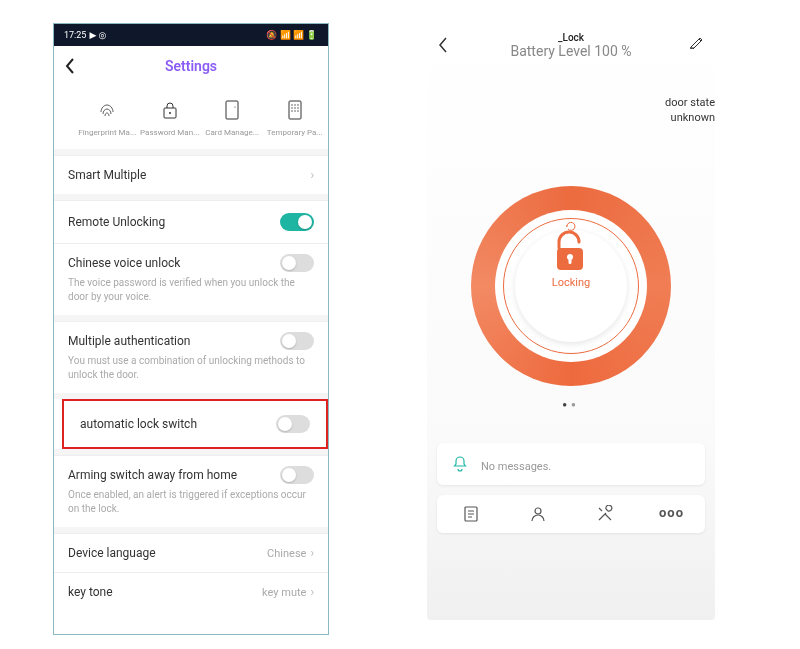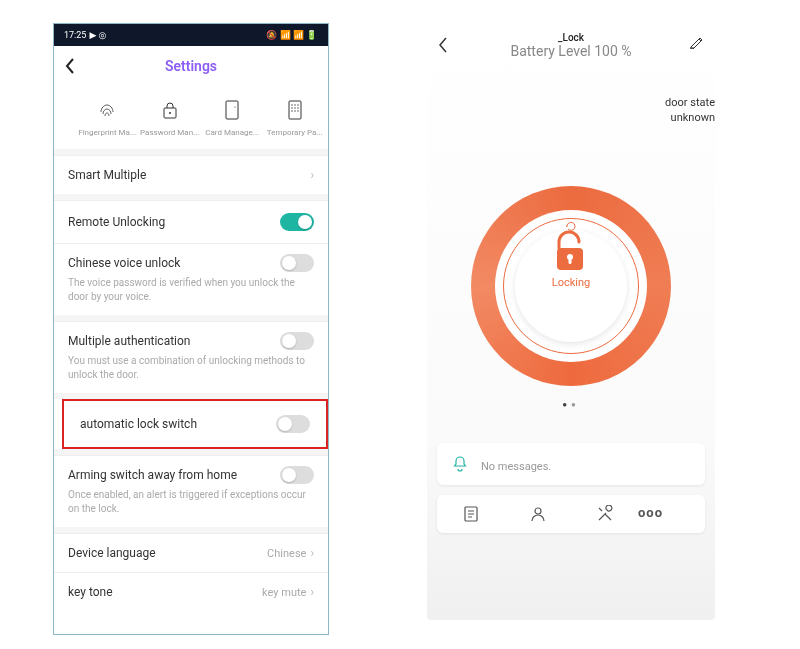--- a/index.html
+++ b/index.html
@@ -54,21 +54,21 @@
   .ring-center { position: absolute; inset: 44px; border-radius: 50%; background: #fff; box-shadow: 0 2px 6px rgba(0,0,0,.1); display: flex; flex-direction: column; align-items: center; }
   .lock-action { font-size: 11px; color: #ec6b3f; margin-top: 4px; }
 
   .dots { text-align: center; margin-top: 14px; font-size: 8px; color: #999; letter-spacing: 4px; }
   .dot-active { color: #444; }
 
   .msg-card { margin: 34px 10px 10px 10px; background: #fff; border-radius: 6px; padding: 12px 14px; display: flex; align-items: flex-end; box-shadow: 0 1px 3px rgba(0,0,0,.08); }
   .msg-text { font-size: 11px; color: #999; margin-left: 12px; }
 
   .bottom-nav { margin: 0 10px 10px 10px; background: #fff; border-radius: 6px; padding: 10px 0; display: flex; box-shadow: 0 1px 3px rgba(0,0,0,.08); }
-  .bn-item { flex: 1; text-align: left; font-size: 16px; color: #555; }
+  .bn-item { flex: 1; text-align: center; font-size: 16px; color: #555; }
 
   svg { display: block; }
 </style>
 </head>
 <body>
 
 <div class="phone phone-left">
   <div class="statusbar">
     <div class="status-icons">
       <span>17:25</span>

